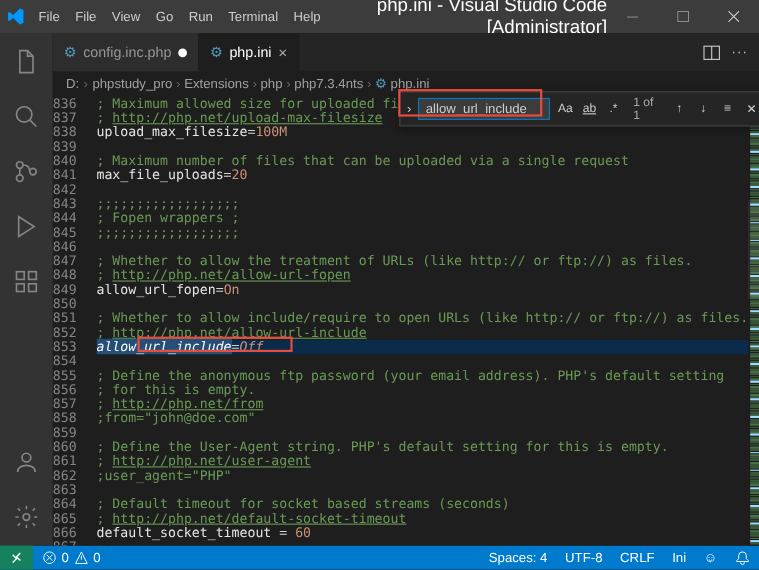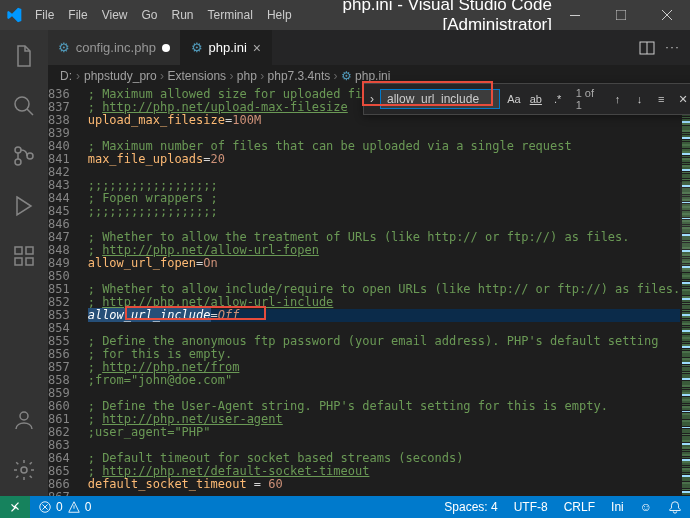--- a/index.html
+++ b/index.html
@@ -60,21 +60,21 @@
 .breadcrumb .file-icon { color: #519aba; }
 .code-container { flex: 1; display: flex; position: relative; overflow: hidden;}
 .gutter { width: 55px; text-align: right; padding-right: 18px; color: #858585; font-family: Consolas, monospace; font-size: 12px; line-height: 13px; padding-top: 1px;}
 .code {
   flex: 1; font-family: Consolas, monospace; font-size: 12px; line-height: 13px;
   white-space: pre; color: #d4d4d4; padding-top: 1px; position: relative;
 }
 .line { height: 13px; position: relative; }
 .line.current { background: #0b2b4a; font-style: italic; }
 .comment { color: #6A9955; }
-.key { color: #fdba74; }
+.key { color: #e5e5e5; }
 .value { color: #ce9178; }
 .link { color: #6A9955; text-decoration: underline; }
 .sel { background: #264f78; color: #fff; }
 .find-box {
   position: absolute; top: 53px; left: 315px;
   background: #252526; border: 1px solid #454545;
   display: flex; align-items: center; padding: 3px 6px; gap: 6px;
   box-shadow: 0 2px 8px rgba(0,0,0,0.4);
   font-size: 12px;
 }

